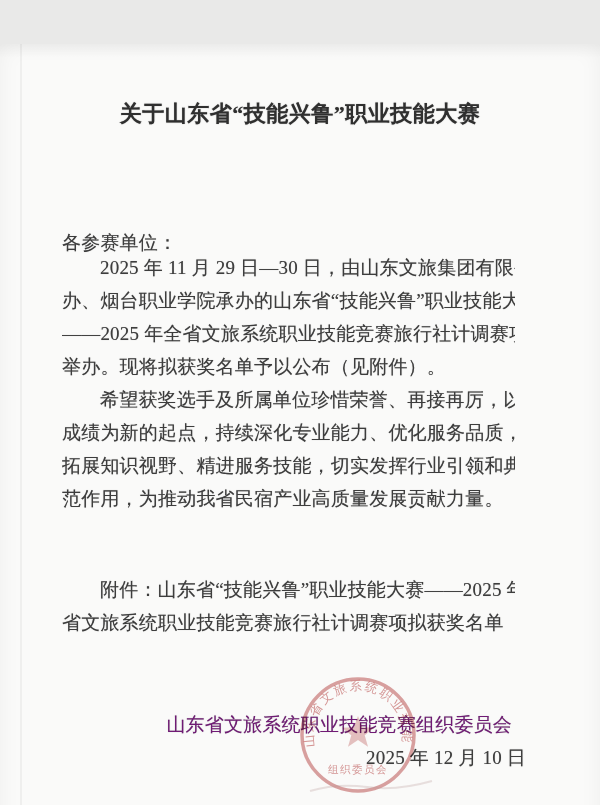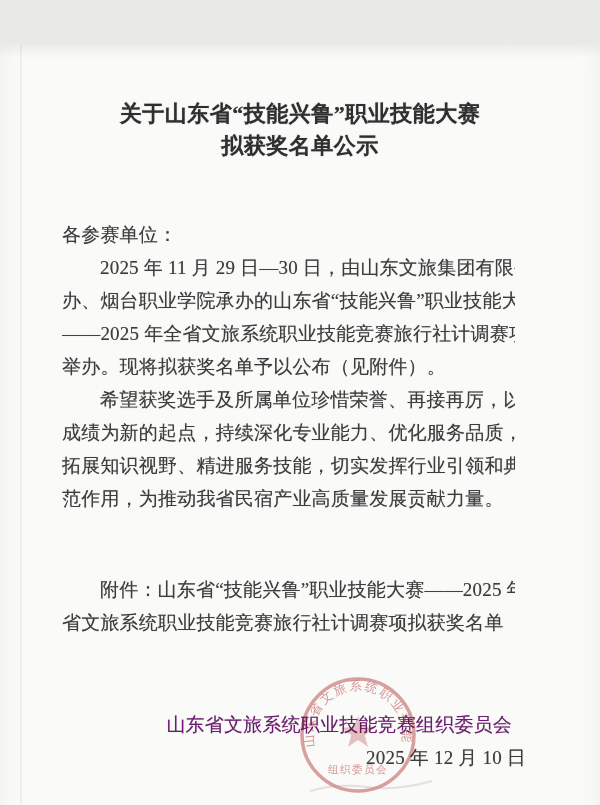--- a/index.html
+++ b/index.html
@@ -27,21 +27,21 @@
     text-align:center;font-weight:700;font-size:22px;line-height:32px;
     color:#2f2f2f;letter-spacing:0.5px;
     text-shadow:0 0 1px rgba(47,47,47,0.55);
   }
   .body-block{
     position:absolute;left:62px;width:453px;
     font-size:19px;line-height:33px;color:#3d3d3d;
     letter-spacing:0.2px;
     text-shadow:0 0 0.7px rgba(61,61,61,0.5);
   }
-  .salutation-block{top:174px;}
+  .salutation-block{top:184px;font-family:Liberation Mono, monospace;}
   .para1-block{top:207px;}
   .para2-block{top:339px;}
   .attachment-block{top:529px;}
   .line{
     text-align:justify;text-align-last:justify;
     height:33px;overflow:hidden;white-space:nowrap;
   }
   .line.last{text-align:left;text-align-last:auto;}
   .line.indent{padding-left:38px;}
   .signature{
@@ -68,21 +68,20 @@
 </head>
 <body>
 
 <div class="frame">
   <div class="paper-edge-left"></div>
   <div class="paper-shade-top"></div>
   <div class="paper-shade-bottom"></div>
 
   <div class="title">
     <div>关于山东省“技能兴鲁”职业技能大赛</div>
-    <div>拟获奖名单公示</div>
   </div>
 
   <div class="body-block salutation-block">各参赛单位：</div>
 
   <div class="body-block para1-block">
       <div class="line indent">2025 年 11 月 29 日—30 日，由山东文旅集团有限公司主</div>
       <div class="line">办、烟台职业学院承办的山东省“技能兴鲁”职业技能大赛</div>
       <div class="line">——2025 年全省文旅系统职业技能竞赛旅行社计调赛项成功</div>
       <div class="line last">举办。现将拟获奖名单予以公布（见附件）。</div>
     </div>

